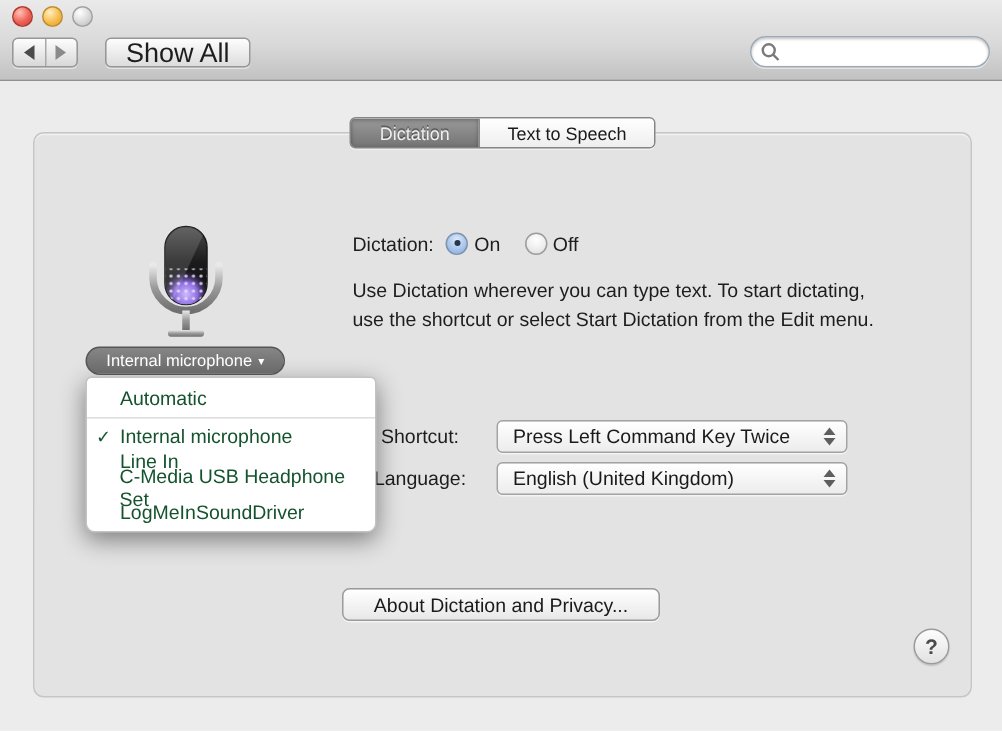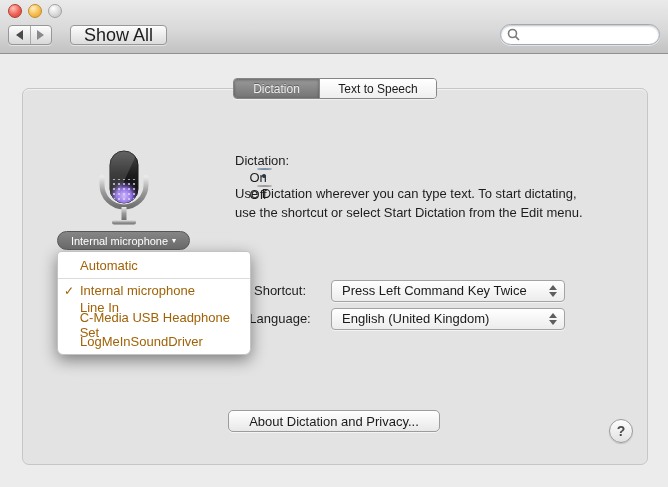--- a/index.html
+++ b/index.html
@@ -60,29 +60,29 @@
   
   .mic-pill { position:absolute; left:57px; top:231px; width:133px; height:19px;
               background:linear-gradient(180deg,#868686,#696969); border:1px solid #555555;
               border-radius:10px; color:#ffffff; font-size:11px;
               display:flex; align-items:center; justify-content:center; gap:4px; z-index:7; }
   .mic-pill .arrow { font-size:8px; line-height:1; }
 
   
   .menu { position:absolute; left:57px; top:251px; width:194px; z-index:6;
           background:#ffffff; border:1px solid #c3c3c3; border-radius:4px 4px 6px 6px;
-          box-shadow:0 5px 16px rgba(0,0,0,.45); padding:4px 0; font-size:13px; color:#a16207; }
+          box-shadow:0 5px 16px rgba(0,0,0,.45); padding:4px 0; font-size:13px; color:#14532d; }
   .menu-item { height:19px; display:flex; align-items:center; padding-left:6px; }
   .menu-item .check { width:16px; font-size:12px; text-align:left; }
   .menu-sep { border-top:1px solid #dcdcdc; margin:3px 0; }
   .menu-item.tight { height:17px; }
 
   
   .dict-row { position:absolute; left:235px; top:153px; height:18px; display:flex; align-items:center;
-              font-size:13px; color:#1d1d1d;flex-direction:column; }
+              font-size:13px; color:#1d1d1d; }
   .dict-row .lbl { margin-right:8px; }
   .radio { width:15px; height:15px; border-radius:50%; margin-right:4px; position:relative; }
   .radio.on { background:radial-gradient(circle at 50% 30%, #ddeafc 0%, #a9c6ec 55%, #86abdf 100%);
               border:1px solid #7f93ad; }
   .radio.on::after { content:""; position:absolute; left:4.5px; top:4.5px; width:4px; height:4px;
                      border-radius:50%; background:#27354d; }
   .radio.off { background:radial-gradient(circle at 50% 30%, #ffffff 0%, #ececec 60%, #d8d8d8 100%);
                border:1px solid #9c9c9c; }
   .radio-label { margin-right:16px; }
 
@@ -94,21 +94,21 @@
   .form-row.language { top:307px; }
   .form-label { width:90px; text-align:center; margin-right:6px; }
   .popup { width:234px; height:22px; background:linear-gradient(180deg,#ffffff,#ececec);
            border:1px solid #a3a3a3; border-radius:4px; display:flex; align-items:center;
            padding:0 6px 0 10px; box-shadow:0 1px 0 rgba(255,255,255,.6); }
   .popup .value { flex:1; font-size:13px; color:#1a1a1a; }
   .stepper { display:flex; flex-direction:column; gap:2px; align-items:center; width:10px; }
   .stepper .up { width:0; height:0; border-left:4px solid transparent; border-right:4px solid transparent; border-bottom:5px solid #5e5e5e; }
   .stepper .down { width:0; height:0; border-left:4px solid transparent; border-right:4px solid transparent; border-top:5px solid #5e5e5e; }
 
-  .about-btn { position:absolute; left:228px; top:410px; width:212px; height:22px;
+  .about-btn { position:absolute; left:228px; top:392px; width:212px; height:22px;
                background:linear-gradient(180deg,#ffffff,#e8e8e8); border:1px solid #9c9c9c; border-radius:5px;
                font-size:13px; color:#1a1a1a; font-family:inherit;
                display:flex; align-items:center; justify-content:center;
                box-shadow:0 1px 0 rgba(255,255,255,.6); }
 
   .help-btn { position:absolute; left:609px; top:419px; width:24px; height:24px; border-radius:50%;
               background:linear-gradient(180deg,#fdfdfd,#e2e2e2); border:1px solid #9b9b9b;
               font-size:14px; font-weight:bold; color:#4a4a4a; font-family:inherit;
               display:flex; align-items:center; justify-content:center;
               box-shadow:0 1px 1px rgba(0,0,0,.15); }

